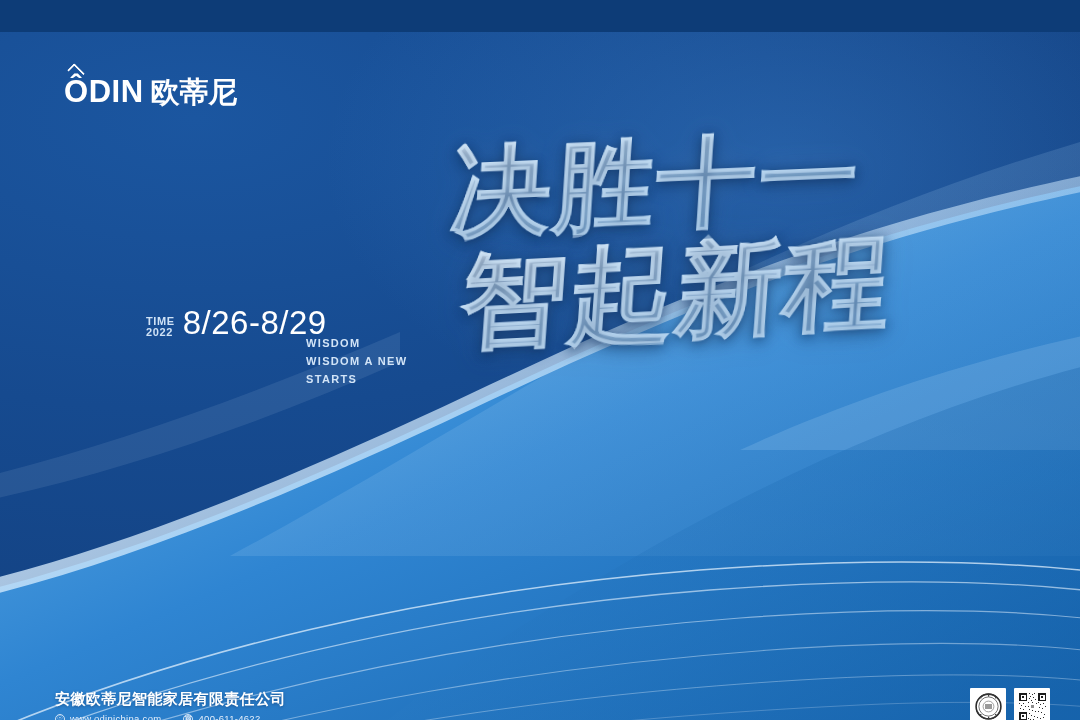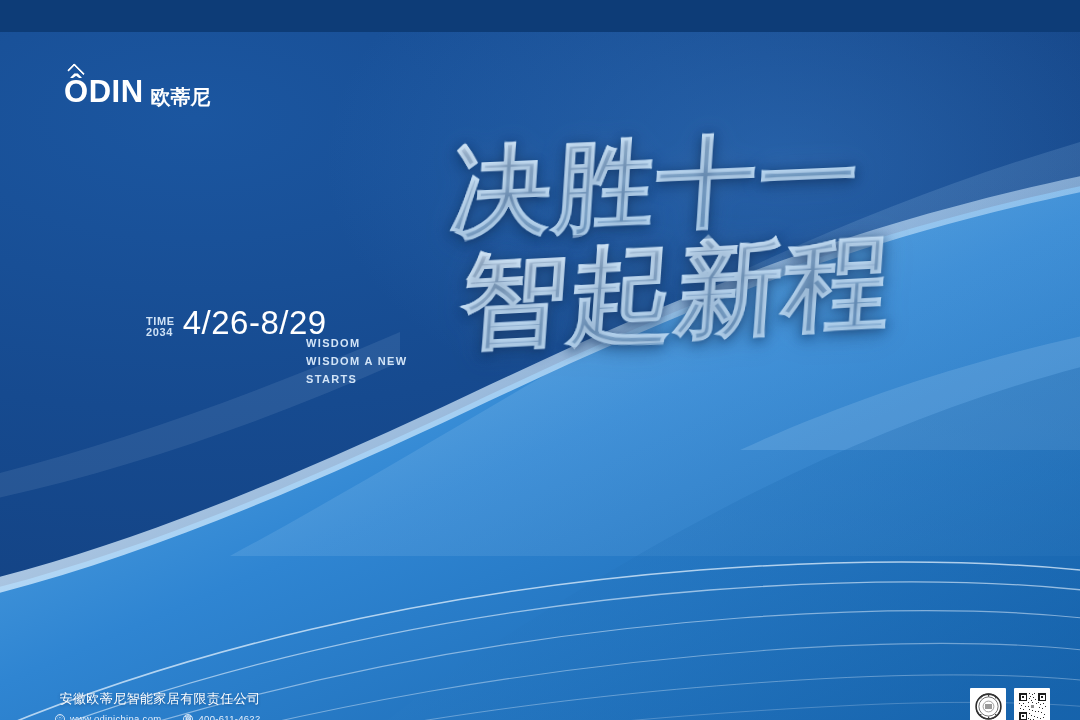--- a/index.html
+++ b/index.html
@@ -32,21 +32,21 @@
     font-family:"Liberation Sans",sans-serif;position:relative;
   }
   .logo-odin .circ{position:relative;display:inline-block;}
   .logo-odin .circ::before{
     content:"";position:absolute;left:50%;top:-9px;transform:translateX(-50%) ;
     width:13px;height:8px;
     border-left:2.6px solid #fff;border-top:2.6px solid #fff;
     transform:translateX(-50%) rotate(45deg);
     border-top-left-radius:2px;
   }
-  .logo-cn{color:#ffffff;font-size:20px;font-weight:700;line-height:1;letter-spacing:0px;
+  .logo-cn{color:#ffffff;font-size:29px;font-weight:700;line-height:1;letter-spacing:0px;
     font-family:"DejaVu Sans","Liberation Sans",sans-serif;}
 
   
   .title-block{position:absolute;left:438px;top:104px;width:470px;height:240px;}
   .calli{
     font-family:"DejaVu Serif","Liberation Serif",serif;
     font-weight:700;
     color:#bcdcf6;
     line-height:.96;
     white-space:nowrap;
@@ -94,24 +94,23 @@
     position:absolute;left:304px;top:368px;
     color:#ffffff;font-size:26px;font-weight:700;line-height:33px;letter-spacing:1.2px;
     font-family:"DejaVu Sans","Liberation Sans",sans-serif;
     text-shadow:0 1px 4px rgba(10,45,95,.5);
   }
   .subtitle div{display:block;white-space:nowrap;}
 
   
   .footer{position:absolute;left:55px;bottom:28px;}
   .footer-company{
-    color:#ffffff;font-size:13px;font-weight:400;letter-spacing:.4px;line-height:16px;
+    color:#ffffff;font-size:15px;font-weight:700;letter-spacing:.4px;line-height:16px;
     font-family:"DejaVu Sans","Liberation Sans",sans-serif;
     text-shadow:0 1px 3px rgba(10,45,95,.5);
-    text-align:right;
   }
   .footer-contacts{display:flex;align-items:center;gap:22px;margin-top:6px;}
   .fc-item{display:flex;align-items:center;gap:5px;color:#e3eefb;font-size:9.5px;letter-spacing:.3px;}
   .fc-icon{
     width:10px;height:10px;border:1.1px solid #cfe2f6;border-radius:50%;
     display:inline-flex;align-items:center;justify-content:center;
     font-size:6.5px;color:#cfe2f6;line-height:1;flex:0 0 auto;
   }
 
   
@@ -186,23 +185,23 @@
   </div>
 
   <div class="title-block">
     <div class="calli calli-1">决胜十一</div>
     <div class="calli calli-2">智起新程</div>
   </div>
 
   <div class="date-row">
     <div class="time-label">
       <div>TIME</div>
-      <div>2034</div>
-    </div>
-    <div class="date-main">4/26-8/29</div>
+      <div>2022</div>
+    </div>
+    <div class="date-main">8/26-8/29</div>
   </div>
 
   <div class="tagline">
     <div>WISDOM</div>
     <div>WISDOM A NEW</div>
     <div>STARTS</div>
   </div>
 
 
   <div class="footer">

